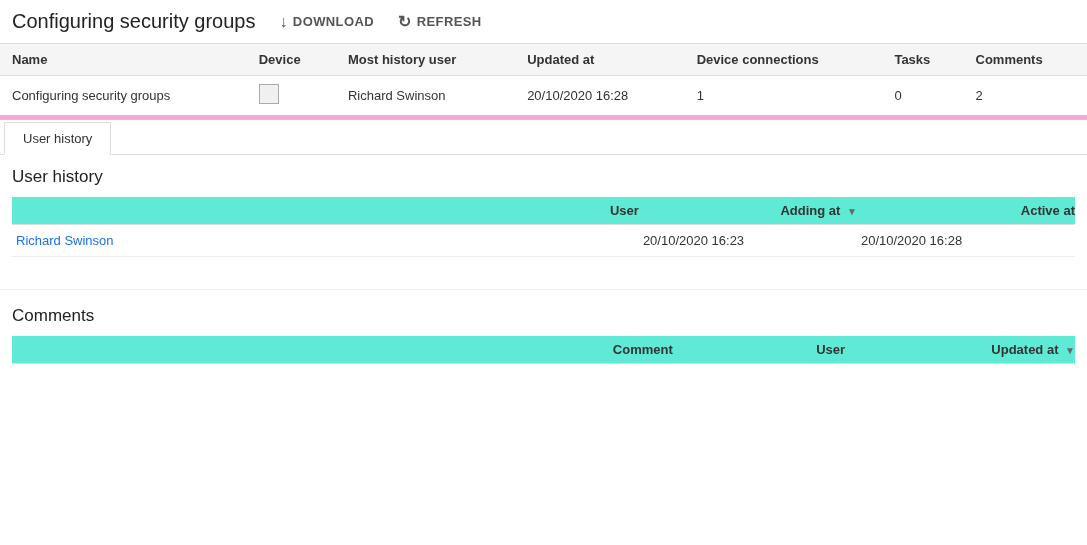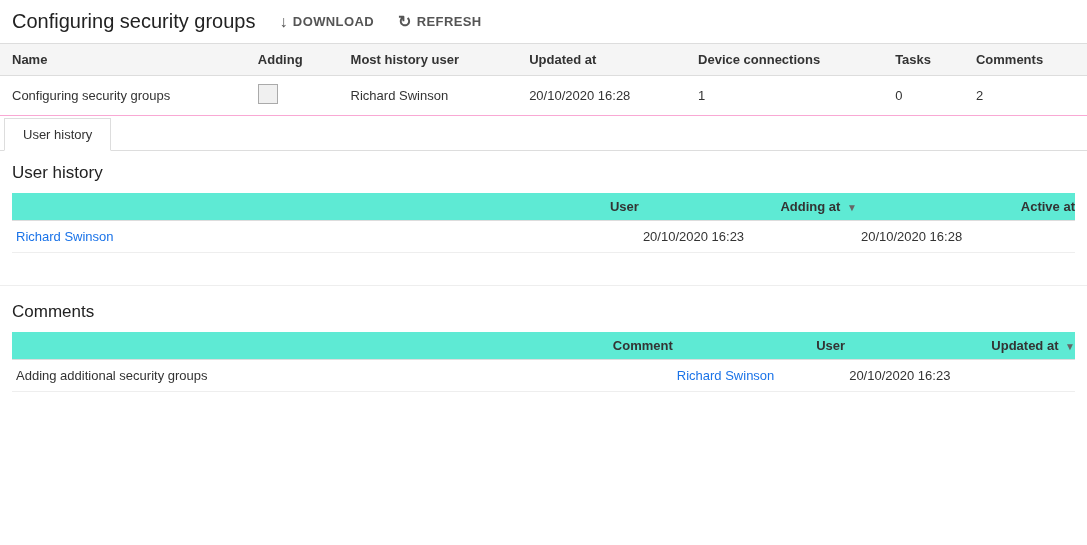--- a/index.html
+++ b/index.html
@@ -39,21 +39,21 @@
       letter-spacing: 0.03em;
     }
     .toolbar-icon {
       font-size: 16px;
     }
 
     
     .top-table {
       width: 100%;
       border-collapse: collapse;
-      border-bottom: 1px solid #f9a8d4;
+      border-bottom: 5px solid #f9a8d4;
       padding-left: 36px;
     }
     .top-table th {
       text-align: left;
       padding: 8px 12px;
       font-weight: 700;
       font-size: 13px;
       background: #f5f5f5;
       border-bottom: 1px solid #ddd;
       color: #333;
@@ -170,21 +170,21 @@
   <button class="toolbar-btn">
     <span class="toolbar-icon">↻</span>
     <span>REFRESH</span>
   </button>
 </div>
 
 <table class="top-table">
   <thead>
     <tr>
       <th>Name</th>
-      <th>Adding</th>
+      <th>Device</th>
       <th>Most history user</th>
       <th>Updated at</th>
       <th>Device connections</th>
       <th>Tasks</th>
       <th>Comments</th>
     </tr>
   </thead>
   <tbody>
     <tr>
       <td>Configuring security groups</td>
@@ -238,22 +238,15 @@
       <tr>
         <th class="col-comment">Comment</th>
         <th class="col-cuser">User</th>
         <th class="col-updated">
           <span>Updated at</span>
           <span class="sort-icon">▼</span>
         </th>
       </tr>
     </thead>
     <tbody id="comments-body">
-        <tr>
-      <td class="col-comment">Adding additional security groups</td>
-      <td class="col-cuser">
-        <a class="link-text">Richard Swinson</a>
-      </td>
-      <td class="col-updated">20/10/2020 16:23</td>
-    </tr>
       </tbody>
   </table>
 </div>
 
 </body></html>

